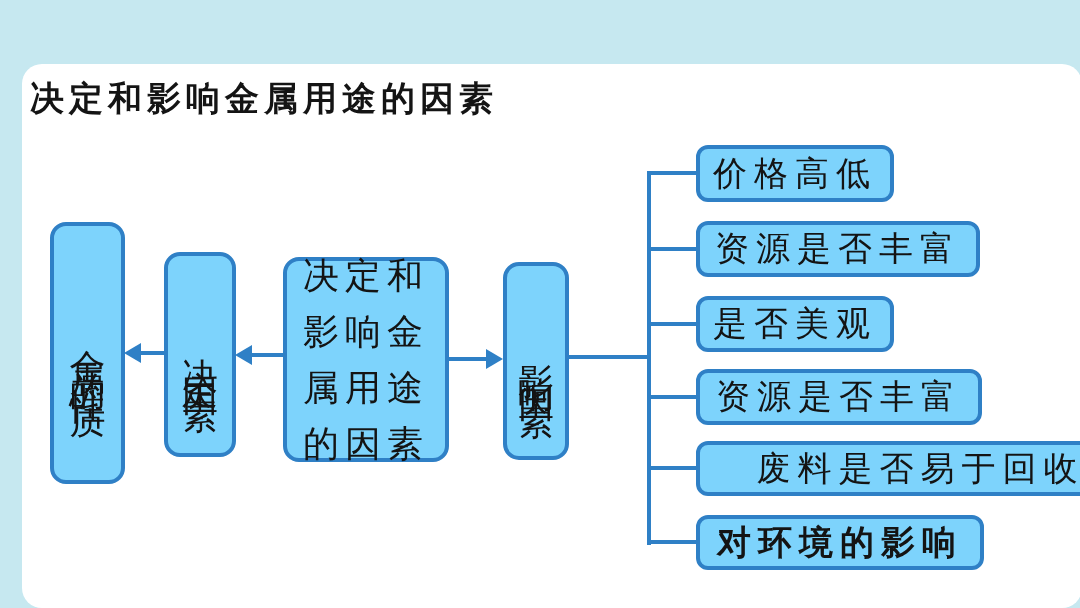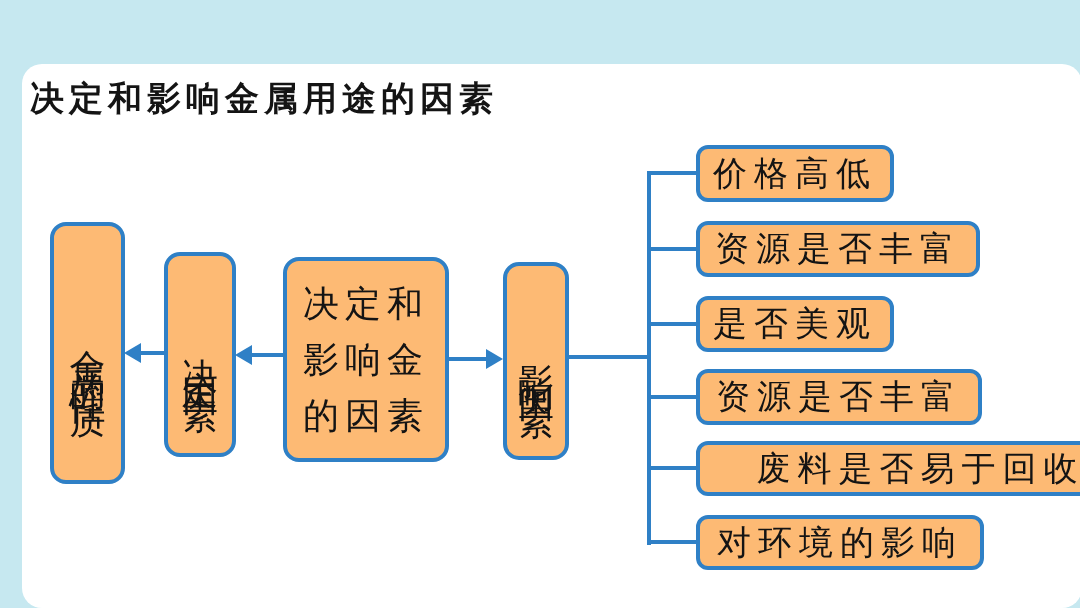--- a/index.html
+++ b/index.html
@@ -19,21 +19,21 @@
   .canvas{
     position:absolute;left:10px;top:52px;width:1060px;height:544px;
     background:var(--canvas);border-radius:20px;
   }
   .title{
     position:absolute;left:18px;top:64px;
     font-size:34px;font-weight:bold;letter-spacing:5px;color:var(--text);
     white-space:nowrap;
   }
   .box{
-    position:absolute;background:#fdba74;border:4px solid var(--line);
+    position:absolute;background:#7dd3fc;border:4px solid var(--line);
     display:flex;align-items:center;justify-content:center;
     color:var(--text);
   }
   .node{border-radius:16px;}
   .factor{border-radius:12px;font-size:34px;letter-spacing:7px;white-space:nowrap;}
   .vtext{
     writing-mode:vertical-rl;text-orientation:upright;
     font-size:36px;letter-spacing:13px;line-height:1;
   }
   .central-lines{display:flex;flex-direction:column;align-items:center;justify-content:center;}
@@ -43,21 +43,21 @@
   
   .n-metal{left:38px;top:210px;width:75px;height:262px;}
   .n-det{left:152px;top:240px;width:72px;height:205px;}
   .n-central{left:271px;top:245px;width:166px;height:205px;}
   .n-inf{left:491px;top:250px;width:66px;height:198px;}
   .f1{left:684px;top:133px;width:198px;height:57px;}
   .f2{left:684px;top:209px;width:284px;height:56px;}
   .f3{left:684px;top:284px;width:198px;height:56px;}
   .f4{left:684px;top:357px;width:286px;height:56px;}
   .f5{left:684px;top:429px;width:449px;height:55px;}
-  .f6{left:684px;top:503px;width:288px;height:55px;}
+  .f6{left:684px;top:503px;width:288px;height:55px;font-weight:bold;}
   
   .hline,.vline{position:absolute;background:var(--line);}
   .hline{height:4px;}
   .vline{width:4px;}
   .spine{left:635px;top:159px;height:374px;}
   .stub1{left:637px;top:159px;width:47px;}
   .stub2{left:637px;top:235px;width:47px;}
   .stub3{left:637px;top:310px;width:47px;}
   .stub4{left:637px;top:383px;width:47px;}
   .stub5{left:637px;top:454px;width:47px;}
@@ -86,20 +86,21 @@
 </div>
 
 <div class="box node n-det">
   <span class="vtext">决定因素</span>
 </div>
 
 <div class="box node n-central">
   <div class="central-lines">
     <div>决定和</div>
     <div>影响金</div>
+    <div>属用途</div>
     <div>的因素</div>
   </div>
 </div>
 
 <div class="box node n-inf">
   <span class="vtext">影响因素</span>
 </div>
 
 <div class="box factor f1">价格高低</div>
 <div class="box factor f2">资源是否丰富</div>

